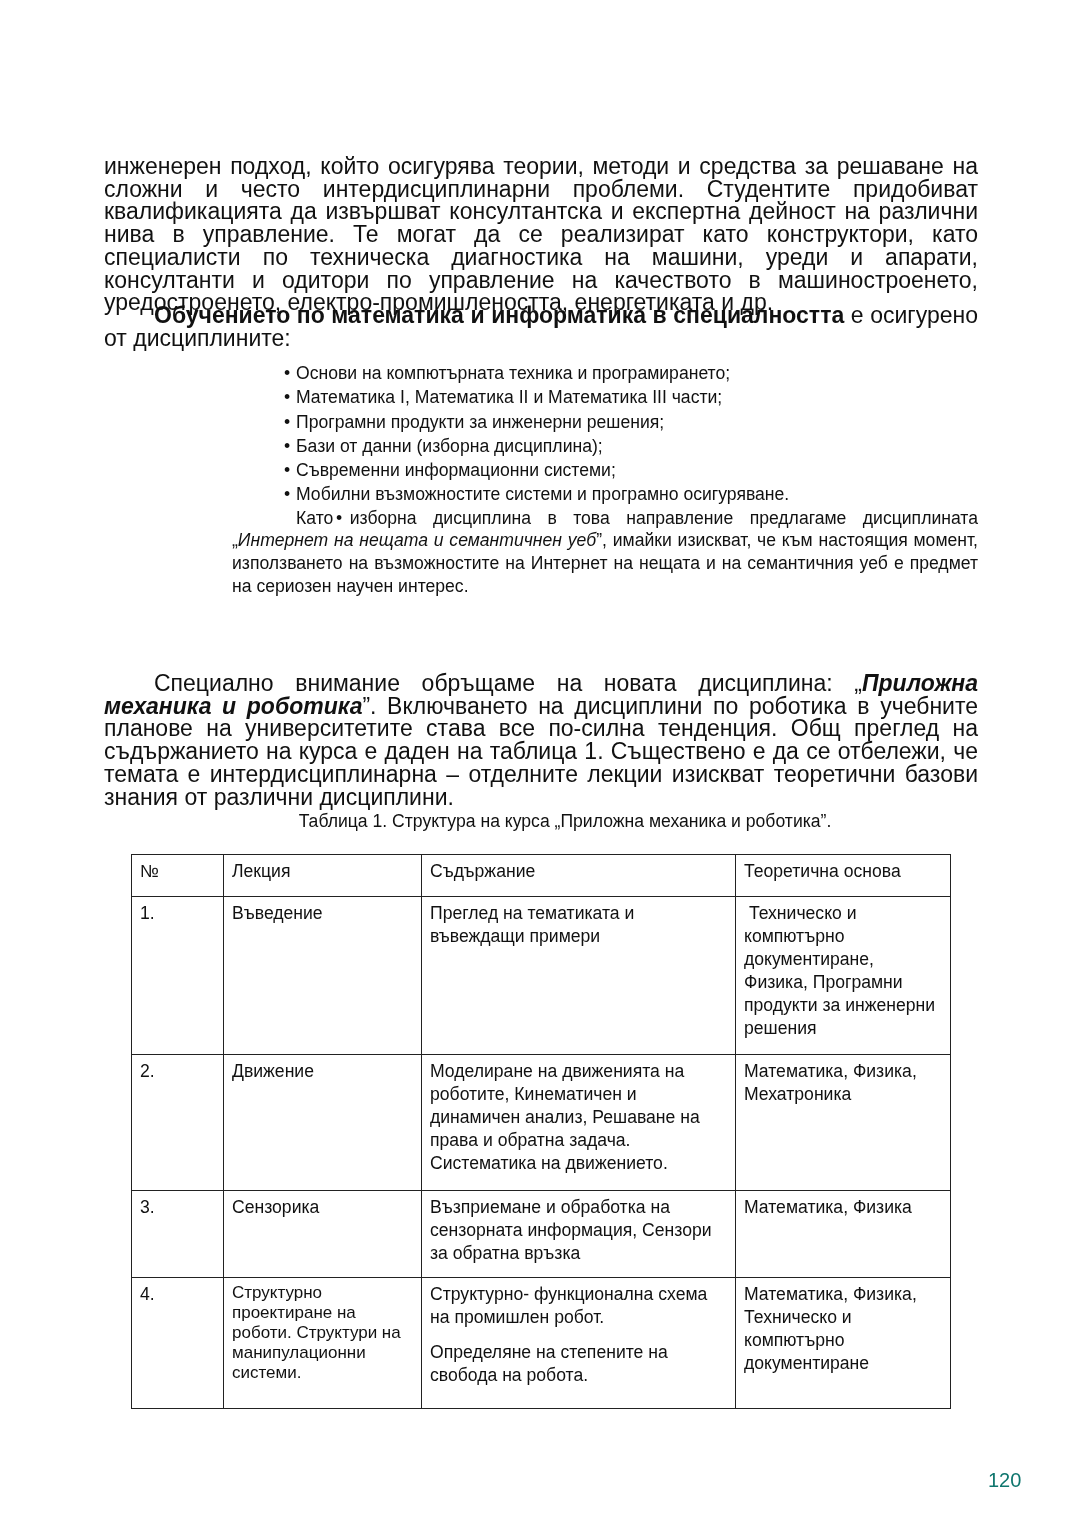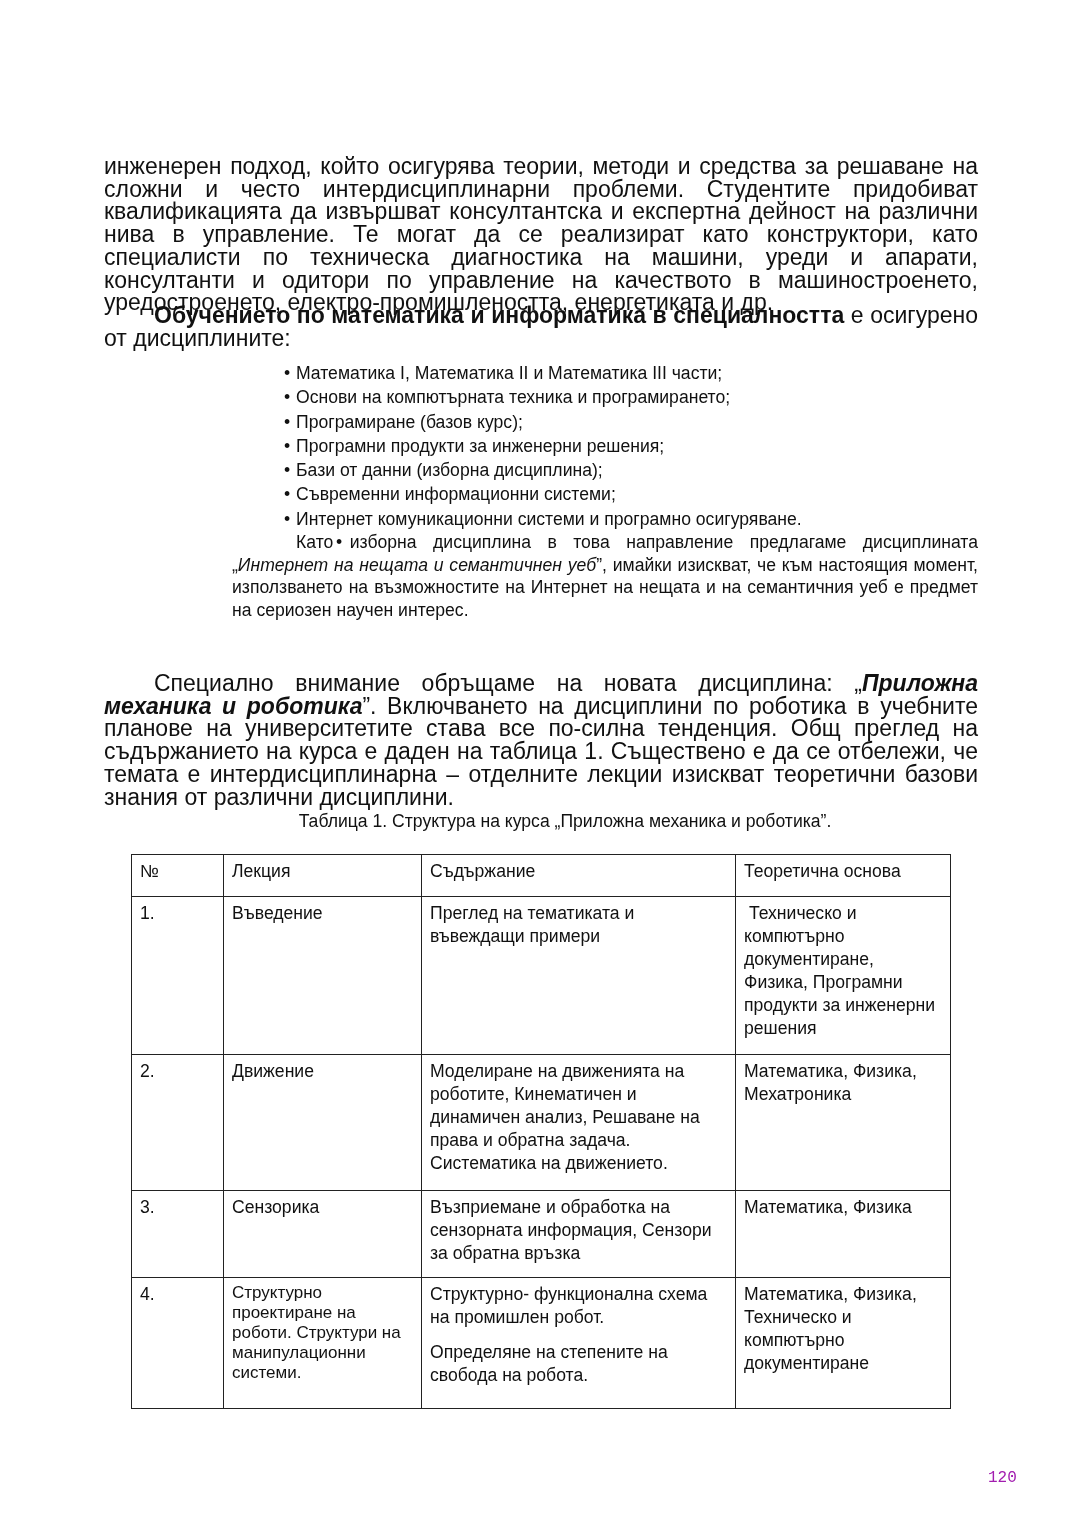--- a/index.html
+++ b/index.html
@@ -13,40 +13,39 @@
   .bullets { position: absolute; left: 232px; width: 746px; top: 361px; margin: 0; padding: 0; list-style: none; font-size: 17.6px; line-height: 24.3px; }
   .bullets li { margin: 0; padding-left: 52px; text-indent: 0; }
   .bullets li .dot { display: inline-block; width: 12px; }
   .bullets li.wrap { padding-left: 0; text-indent: 52px; text-align: justify; line-height: 22.7px; }
   .caption { position: absolute; left: 0; width: 1130px; text-align: center; top: 811px; font-size: 17.6px; }
   table.course { position: absolute; left: 131px; top: 854px; border-collapse: collapse; font-size: 17.6px; line-height: 23px; }
   table.course td, table.course th { border: 1.5px solid #222; vertical-align: top; padding: 5px 8px 8px 8px; text-align: left; font-weight: normal; }
   .c1 { width: 75px; } .c2 { width: 181px; } .c3 { width: 297px; } .c4 { width: 198px; }
   .small { font-size: 17px; line-height: 20px; }
   .gap { display: block; height: 12px; }
-  .pnum { position: absolute; left: 988px; top: 1469px; font-size: 16px; color: #a21caf; font-family: Liberation Mono, monospace; }
+  .pnum { position: absolute; left: 988px; top: 1469px; font-size: 20px; color: #0f766e; font-family: Liberation Sans, sans-serif; }
   b i, i b { font-weight: bold; font-style: italic; }
 </style>
 </head>
 <body>
 
 <div class="page">
 
   <p class="para p1">инженерен подход, който осигурява теории, методи и средства за решаване на сложни и често интердисциплинарни проблеми. Студентите придобиват квалификацията да извършват консултантска и експертна дейност на различни нива в управление. Те могат да се реализират като конструктори, като специалисти по техническа диагностика на машини, уреди и апарати, консултанти и одитори по управление на качеството в машиностроенето, уредостроенето, електро-промишлеността, енергетиката и др.</p>
 
   <p class="para p2 indent"><b>Обучението по математика и информатика в специалността</b><span> е осигурено от дисциплините:</span></p>
 
   <ul class="bullets">
+    <li><span class="dot">•</span><span>Основи на компютърната техника и програмирането;</span></li>
     <li><span class="dot">•</span><span>Математика I, Математика II и Математика III части;</span></li>
-    <li><span class="dot">•</span><span>Основи на компютърната техника и програмирането;</span></li>
-    <li><span class="dot">•</span><span>Програмиране (базов курс);</span></li>
     <li><span class="dot">•</span><span>Програмни продукти за инженерни решения;</span></li>
     <li><span class="dot">•</span><span>Бази от данни (изборна дисциплина);</span></li>
     <li><span class="dot">•</span><span>Съвременни информационни системи;</span></li>
-    <li><span class="dot">•</span><span>Интернет комуникационни системи и програмно осигуряване.</span></li>
+    <li><span class="dot">•</span><span>Мобилни възможностите системи и програмно осигуряване.</span></li>
     <li class="wrap"><span class="dot">•</span><span>Като изборна дисциплина в това направление предлагаме дисциплината „</span><i>Интернет на нещата и семантичнен уеб</i><span>”, имайки изискват, че към настоящия момент, използването на възможностите на Интернет на нещата и на семантичния уеб е предмет на сериозен научен интерес.</span></li>
   </ul>
 
   <p class="para p3 indent"><span>Специално внимание обръщаме на новата дисциплина: „</span><b><i>Приложна механика и роботика</i></b><span>”. Включването на дисциплини по роботика в учебните планове на университетите става все по-силна тенденция. Общ преглед на съдържанието на курса е даден на таблица 1. Съществено е да се отбележи, че темата е интердисциплинарна – отделните лекции изискват теоретични базови знания от различни дисциплини.</span></p>
 
   <div class="caption">Таблица 1. Структура на курса „Приложна механика и роботика”.</div>
 
   <table class="course">
     <tbody>
         <tr>

